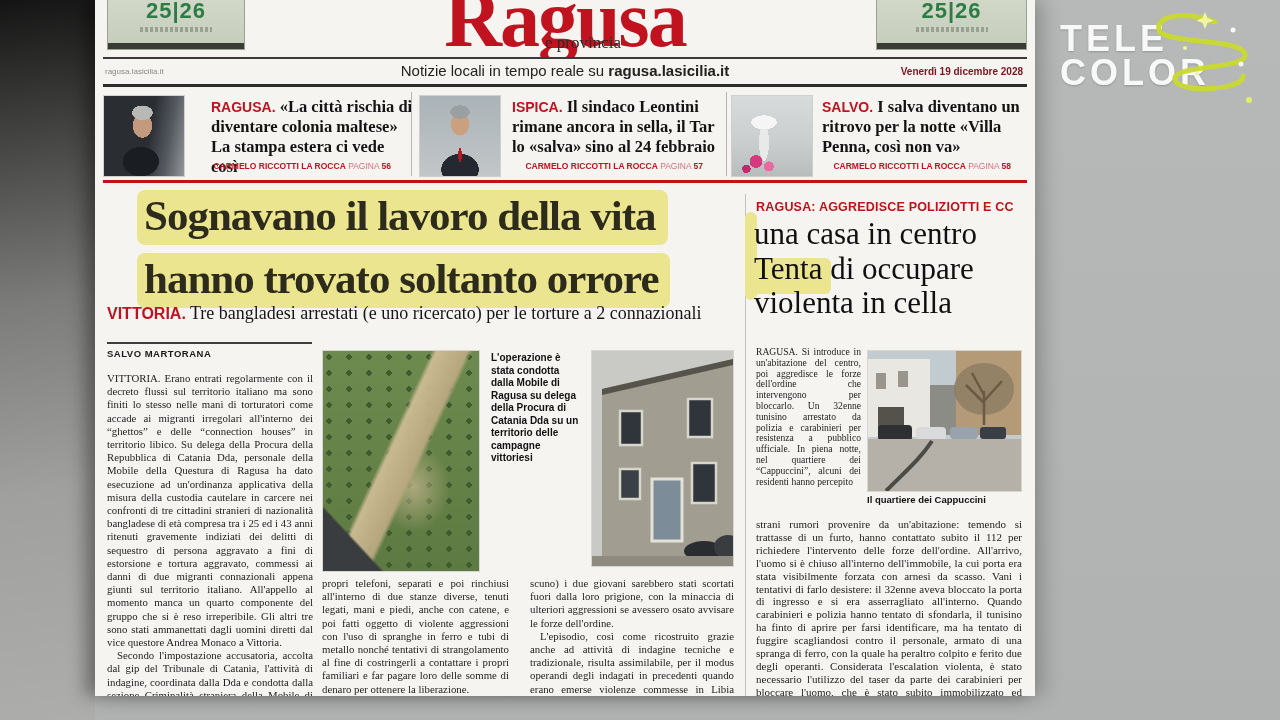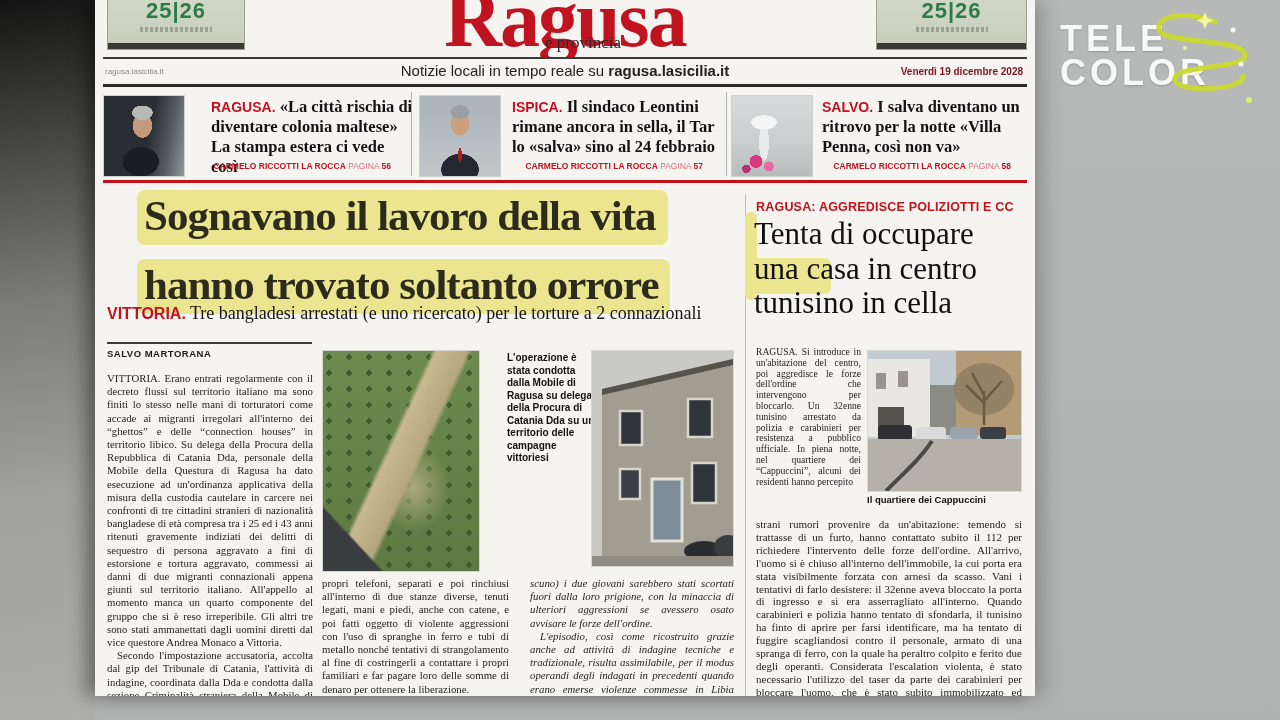--- a/index.html
+++ b/index.html
@@ -39,36 +39,36 @@
   .story .photo{position:absolute;left:0;top:5px;width:80px;height:80px;border:1px solid #cfcfcc;}
   .story .txt{position:absolute;top:7px;}
   .kicker{color:#c1131f;font:700 14px "Liberation Sans",sans-serif;}
   .story-headline{display:inline;font:700 16.5px/20px "Liberation Serif",serif;color:#131313;}
   .story .byline{position:absolute;top:71px;right:16px;font:700 8.5px "Liberation Sans",sans-serif;color:#c1131f;white-space:nowrap;}
   .story .byline .pg{color:#d4737c;font-weight:400;}
   .story .byline .pgn{color:#c1131f;font-weight:700;}
   .vdiv{position:absolute;top:92px;width:1px;height:84px;background:#b5b5b5;}
   
   .main-headline{position:absolute;left:10px;top:190px;width:660px;}
-  .main-headline .line{margin-bottom:14px;padding-left:32px;}
+  .main-headline .line{margin-bottom:8px;padding-left:32px;}
   .hl{display:inline-block;background:#ece58f;border-radius:8px;padding:1px 12px 4px 7px;
     font:700 43px/50px "Liberation Serif",serif;color:#2d2b1b;letter-spacing:-1px;}
   .subhead{position:absolute;left:12px;top:303px;width:644px;font:400 18px "Liberation Serif",serif;color:#161616;}
   .subhead .sk{font:700 16px "Liberation Sans",sans-serif;color:#c1131f;}
   .author{position:absolute;left:12px;top:342px;width:205px;border-top:2px solid #3c3c3c;
     padding-top:4px;font:700 9.5px "Liberation Sans",sans-serif;color:#1a1a1a;letter-spacing:.5px;}
   .bodycol{position:absolute;overflow:hidden;font:400 10.8px/13.2px "Liberation Serif",serif;
     text-align:justify;color:#1d1d1d;}
   .bodycol p{margin:0;}
   .bodycol p + p{text-indent:10px;}
   .col1{left:12px;top:372px;width:206px;height:346px;}
   .col2{left:227px;top:577px;width:187px;height:141px;}
-  .col3{left:435px;top:577px;width:204px;height:141px;font-style:italic;}
+  .col3{left:435px;top:577px;width:204px;height:141px;}
   .photo-caption{position:absolute;left:396px;top:352px;width:92px;
-    font:700 10px/12.5px "Liberation Sans",sans-serif;color:#111;margin-left:16px;}
+    font:700 10px/12.5px "Liberation Sans",sans-serif;color:#111;}
   .img-frame{position:absolute;overflow:hidden;border:1px solid #d8d6d0;}
   
   .vdivider{position:absolute;left:650px;top:194px;width:1px;height:524px;background:#c2c2c2;}
   .patch{position:absolute;background:#ece58f;border-radius:6px;}
   .side-kicker{position:absolute;left:661px;top:200px;font:700 12.5px "Liberation Sans",sans-serif;
     color:#c1121c;letter-spacing:.2px;z-index:2;}
   .side-headline{position:absolute;left:659px;top:217px;width:276px;
     font:400 31px/34.5px "Liberation Serif",serif;color:#101010;z-index:2;}
   .side-intro{position:absolute;left:661px;top:347px;width:105px;height:178px;overflow:hidden;
     font:400 9.6px/10.8px "Liberation Serif",serif;text-align:justify;color:#1d1d1d;}
@@ -215,23 +215,23 @@
       <p>scuno) i due giovani sarebbero stati scortati fuori dalla loro prigione, con la minaccia di ulteriori aggressioni se avessero osato avvisare le forze dell'ordine.</p>
       <p>L'episodio, così come ricostruito grazie anche ad attività di indagine tecniche e tradizionale, risulta assimilabile, per il modus operandi degli indagati in precedenti quando erano emerse violenze commesse in Libia (videoriprese dai propri aguzzini) per ottenere il pagamento di somme di denaro dei familiari ubicati nelle più lonta-</p>
     </div>
 
     <div class="vdivider"></div>
     <div class="patch" style="left:650px;top:212px;width:12px;height:88px;"></div>
     <div class="patch" style="left:652px;top:258px;width:84px;height:36px;"></div>
 
     <div class="side-kicker">RAGUSA: AGGREDISCE POLIZIOTTI E CC</div>
     <div class="side-headline">
+      <div>una casa in centro</div>
       <div>Tenta di occupare</div>
-      <div>una casa in centro</div>
-      <div>tunisino in cella</div>
+      <div>violenta in cella</div>
     </div>
 
     <div class="side-intro">RAGUSA. Si introduce in un'abitazione del centro, poi aggredisce le forze dell'ordine che intervengono per bloccarlo. Un 32enne tunisino arrestato da polizia e carabinieri per resistenza a pubblico ufficiale. In piena notte, nel quartiere dei “Cappuccini”, alcuni dei residenti hanno percepito</div>
 
     <div class="img-frame" style="left:772px;top:350px;width:153px;height:140px;">
       <svg width="153" height="140" viewBox="0 0 153 140">
         <rect width="153" height="140" fill="#c2cbd0"></rect>
         <rect x="0" y="8" width="62" height="78" fill="#e9e7e1"></rect>
         <rect x="8" y="22" width="10" height="16" fill="#9a958c"></rect>
         <rect x="30" y="20" width="10" height="16" fill="#9a958c"></rect>

